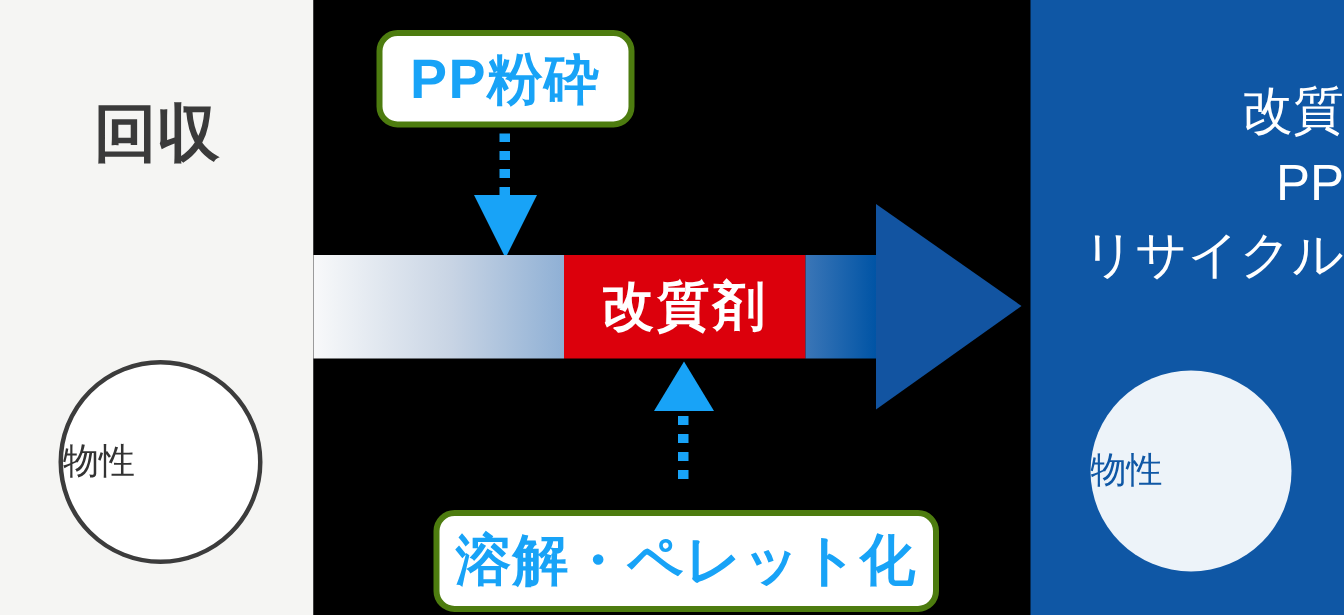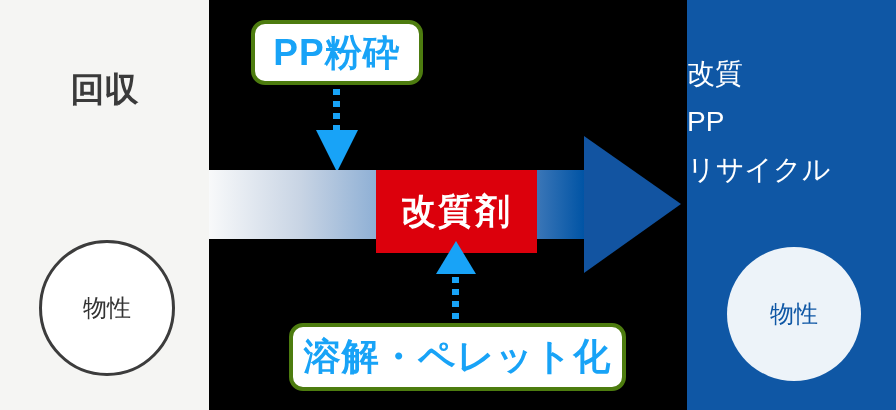--- a/index.html
+++ b/index.html
@@ -9,46 +9,46 @@
     background:#000;
   }
   
   .panel-left{position:absolute;left:0;top:0;width:209px;height:410px;background:#f5f5f3;}
   .panel-mid{position:absolute;left:209px;top:0;width:478px;height:410px;background:#000;}
   .panel-right{position:absolute;left:687px;top:0;width:209px;height:410px;background:#0f57a5;}
 
   
   .left-title{
     position:absolute;left:0;top:66px;width:209px;
-    text-align:center;color:#3a3a3a;font-size:34px;font-weight:600;line-height:46px;
+    text-align:center;color:#3a3a3a;font-size:42px;font-weight:600;line-height:46px;
   }
   .badge{
     position:absolute;border-radius:50%;
-    display:flex;flex-direction:column;align-items:center;justify-content:center;
+    display:flex;flex-direction:column;justify-content:center;
   }
   .badge-left{
     left:39px;top:240px;width:130px;height:130px;
     background:#fff;border:3px solid #3c3c3c;color:#333;
   }
   .badge-right{
     left:727px;top:247px;width:134px;height:134px;
     background:#edf3f9;color:#0f57a5;
   }
   .badge .b-top{font-size:24px;font-weight:500;line-height:30px;}
   .badge .b-bottom{font-size:34px;font-weight:bold;line-height:40px;}
 
   
   .callout{
     position:absolute;box-sizing:border-box;background:#fff;
     border:4px solid #4d7c0f;border-radius:14px;color:#18a3f7;
     display:flex;align-items:center;justify-content:center;
     font-weight:bold;font-size:37px;letter-spacing:1px;
   }
   .callout-top{left:251px;top:20px;width:172px;height:65px;}
-  .callout-bottom{left:289px;top:323px;width:337px;height:68px;}
+  .callout-bottom{left:289px;top:340px;width:337px;height:68px;}
 
   
   .dotted{
     position:absolute;width:7px;
     background:repeating-linear-gradient(to bottom,#18a3f7 0 6px,transparent 6px 12px);
   }
   .dotted-top{left:333px;top:89px;height:41px;}
   .dotted-bottom{left:452px;top:277px;height:45px;}
   .tri{position:absolute;width:0;height:0;}
   .tri-down{
@@ -61,39 +61,39 @@
     border-left:20px solid transparent;border-right:20px solid transparent;
     border-bottom:33px solid #18a3f7;
   }
 
   
   .band-left{
     position:absolute;left:209px;top:170px;width:167px;height:69px;
     background:linear-gradient(90deg,#f8f9fa 0%,#c8d4e4 55%,#8fb0d5 100%);
   }
   .modifier-box{
-    position:absolute;left:376px;top:170px;width:161px;height:83px;
+    position:absolute;left:376px;top:170px;width:161px;height:69px;
     background:#dc000c;color:#fff;
     display:flex;align-items:center;justify-content:center;
     font-size:35px;font-weight:bold;letter-spacing:2px;
   }
   .band-right{
     position:absolute;left:537px;top:170px;width:47px;height:69px;
     background:linear-gradient(90deg,#3b76b7 0%,#0054a5 100%);
   }
   .arrowhead{
     position:absolute;left:584px;top:136px;width:0;height:0;
     border-top:68px solid transparent;border-bottom:69px solid transparent;
     border-left:97px solid #1254a1;
   }
 
   
   .right-title{
     position:absolute;left:687px;top:50px;width:209px;
-    text-align:left;color:#fff;font-size:28px;font-weight:500;line-height:48px;
+    text-align:right;color:#fff;font-size:34px;font-weight:500;line-height:48px;
   }
 </style>
 </head>
 <body>
 
 <div class="stage">
 
   <div class="panel-left"></div>
   <div class="panel-mid"></div>
   <div class="panel-right"></div>

